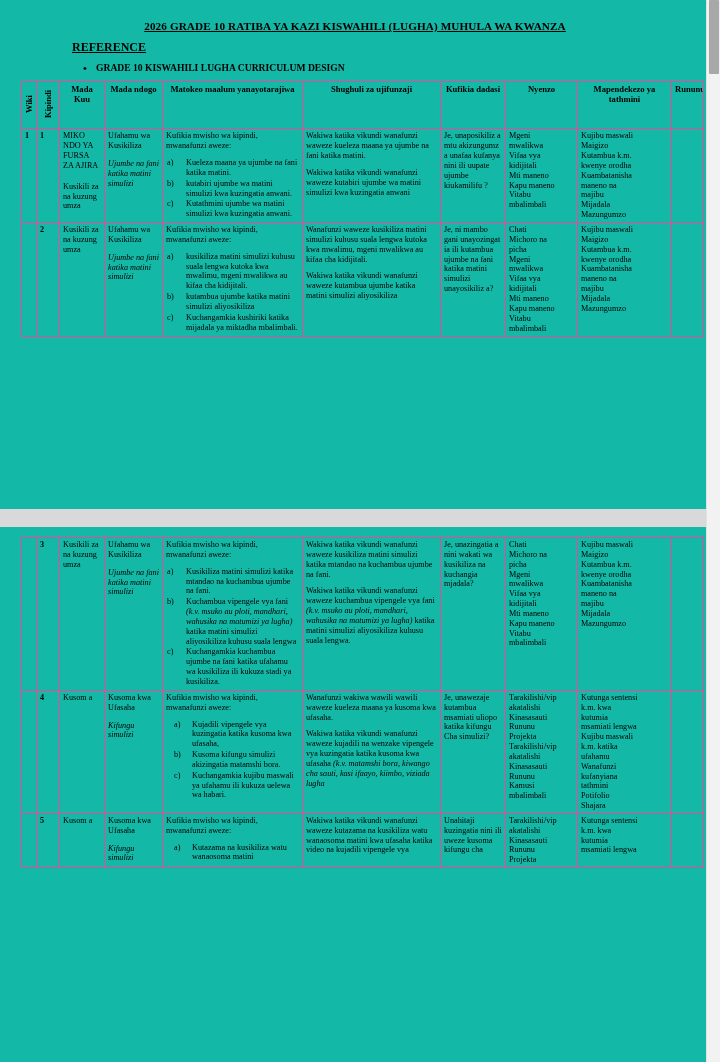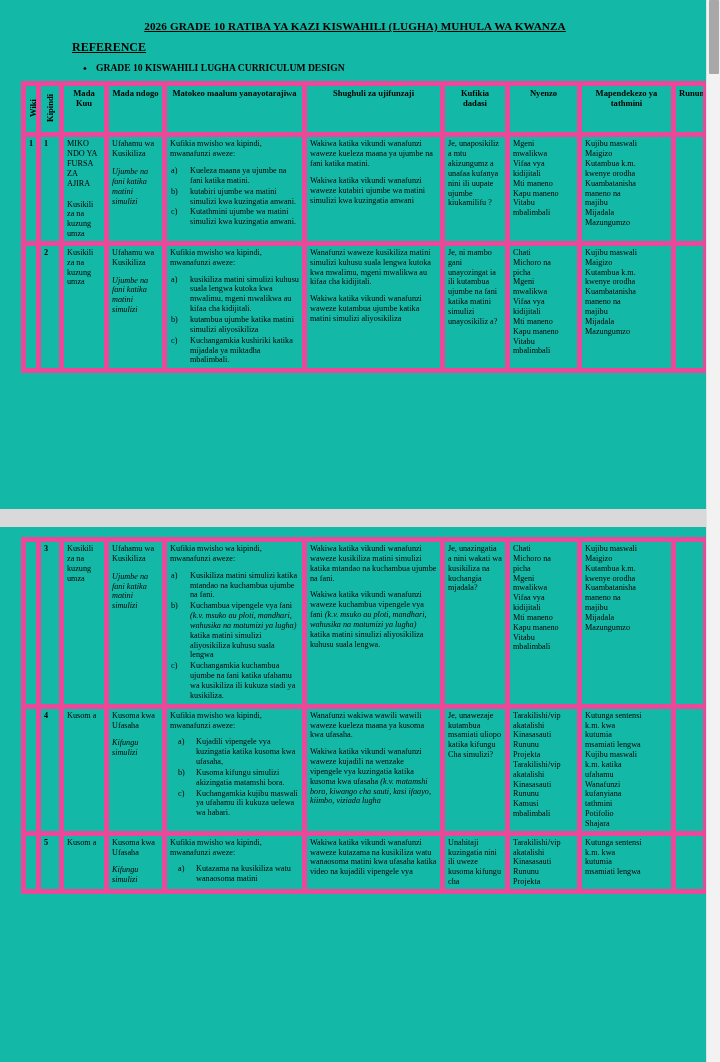--- a/index.html
+++ b/index.html
@@ -69,21 +69,21 @@
   }
 
   
   table.sched {
     border-collapse: collapse;
     table-layout: fixed;
     width: 682px;
     margin: 0 0 0 3px;
   }
   table.sched td, table.sched th {
-    border: 5px solid #ec4899;
+    border: 1px solid #ec4899;
     vertical-align: top;
     padding: 2px 3px 2px 3px;
     font-size: 8.2px;
     line-height: 1.2;
     color: #000;
     overflow: hidden;
   }
   table.sched th {
     font-weight: bold;
     font-size: 8.6px;

